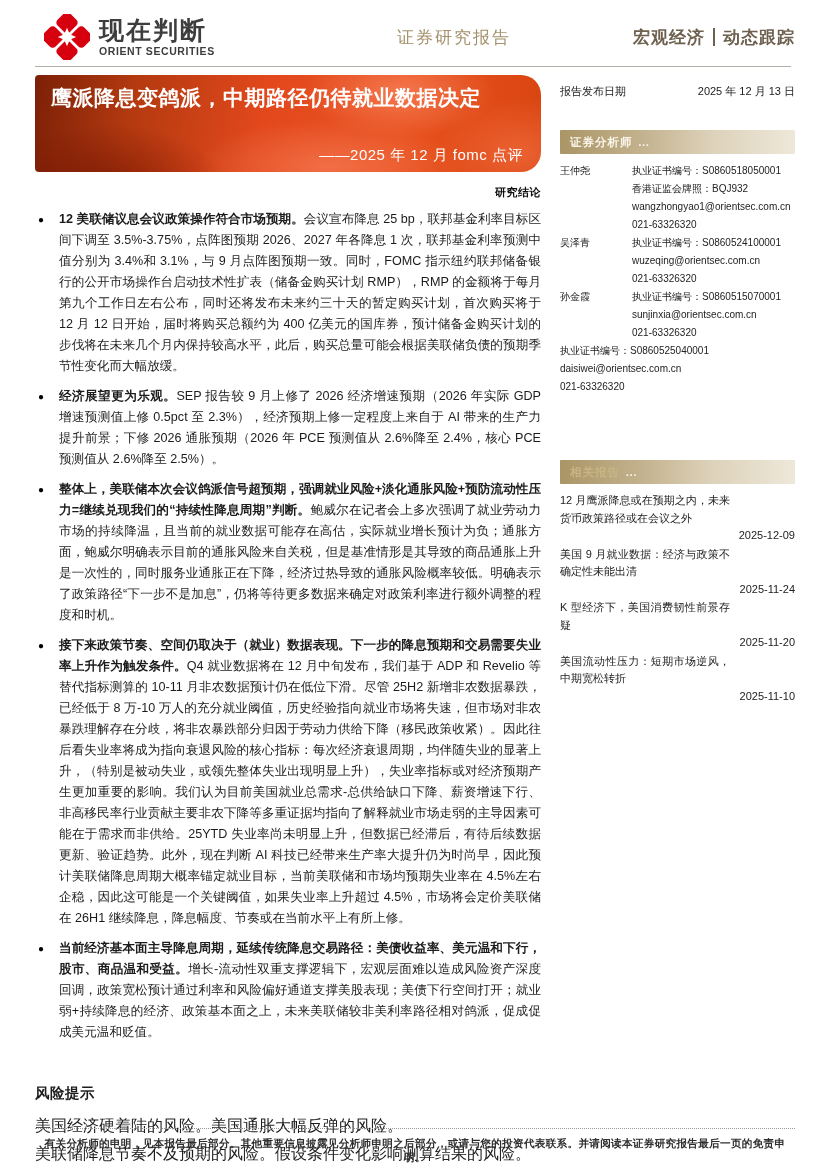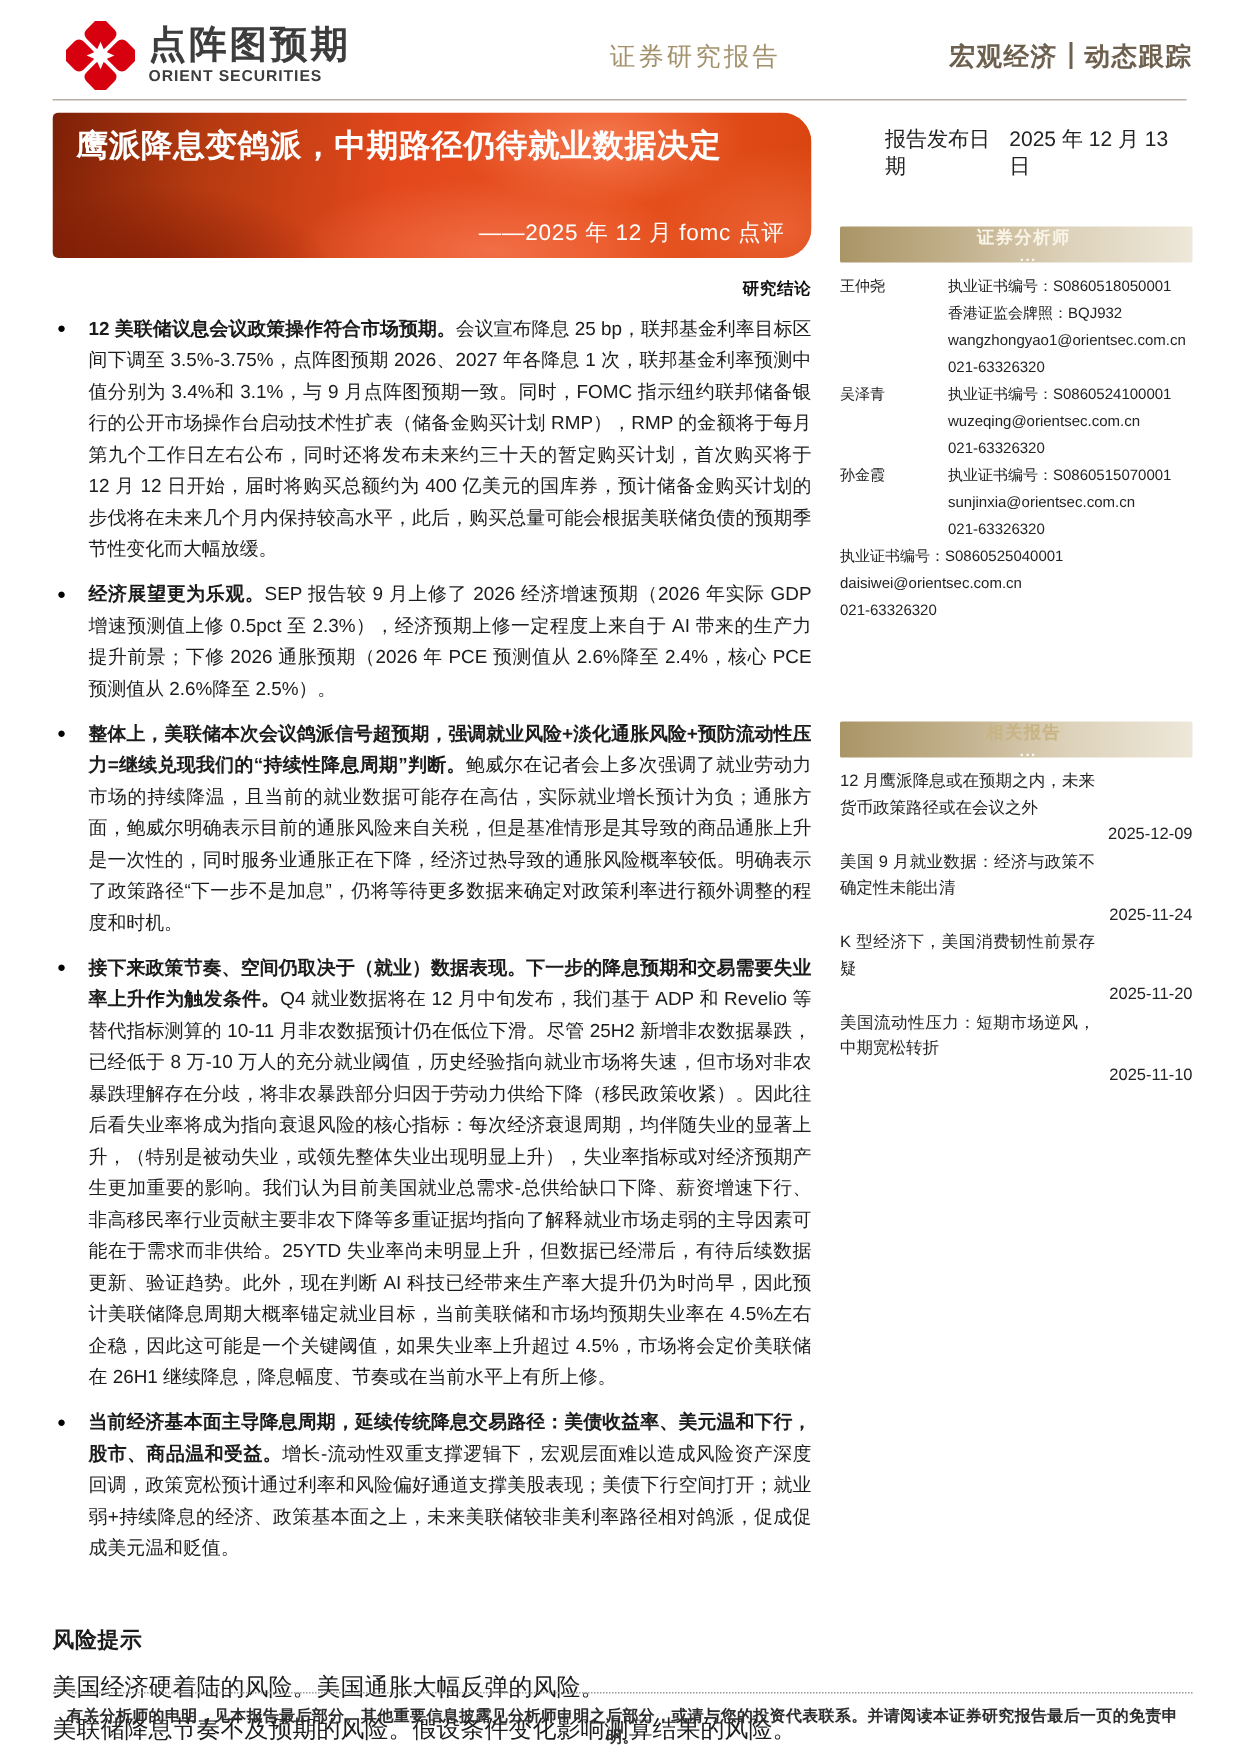--- a/index.html
+++ b/index.html
@@ -47,26 +47,26 @@
   .bullets li { position:relative; padding-left:24px; font-size:12.6px; line-height:21px; margin-bottom:9px; text-align:justify; }
   .bullets li .marker { position:absolute; left:3px; top:0; font-size:10px; color:#000; }
   .bullets li b { font-weight:bold; }
 
   
   .risk { margin-top:41px; }
   .risk h3 { font-size:14.5px; font-weight:bold; margin-bottom:12px; letter-spacing:.5px; }
   .risk p { font-size:16px; line-height:21px; margin-bottom:7px; }
 
   
-  .date-row { display:flex; justify-content:flex-start; font-size:14px; color:#222; padding-top:9px;margin-left:30px; }
+  .date-row { display:flex; justify-content:space-between; font-size:11px; color:#222; padding-top:9px; }
   .gold-banner {
     margin-top:31px; height:24px; display:flex; align-items:center;
     background:linear-gradient(90deg,#aa9566 0%,#c3b28e 35%,#ddd2ba 65%,#eee8da 100%);
     padding-left:10px; font-size:11.5px; font-weight:bold; color:#faf5e9;
-    letter-spacing:1px; border-radius:1px;flex-direction:column;
+    letter-spacing:1px; border-radius:1px;
   }
   .gold-banner .dots { font-size:10px; margin-left:6px; color:#fdfaf2; letter-spacing:1px; }
   .gold-banner.related { margin-top:64px; color:#c8b484; }
   .analysts-list { margin-top:8px; }
   .analyst { display:flex; font-size:10px; line-height:18px; color:#222; }
   .analyst .name { width:72px; flex:none; }
   .analyst .details div { }
   .reports-list { margin-top:8px; }
   .report-item { display:flex; font-size:11px; line-height:17.5px; color:#222; margin-bottom:1px;flex-direction:column; }
   .report-item .rtitle { width:170px; flex:none; text-align:justify; }
@@ -89,21 +89,21 @@
       <svg viewBox="0 0 100 100">
         <g transform="rotate(45 50 50)">
           <rect x="9" y="9" width="38" height="38" rx="9" fill="#d7000f"></rect>
           <rect x="53" y="9" width="38" height="38" rx="9" fill="#d7000f"></rect>
           <rect x="9" y="53" width="38" height="38" rx="9" fill="#d7000f"></rect>
           <rect x="53" y="53" width="38" height="38" rx="9" fill="#d7000f"></rect>
         </g>
         <polygon points="50,30 56,44 70,50 56,56 50,70 44,56 30,50 44,44" fill="#ffffff"></polygon>
       </svg>
       <div class="brand-text">
-        <div class="brand-cn">点阵图预期</div>
+        <div class="brand-cn">现在判断</div>
         <div class="brand-en">ORIENT SECURITIES</div>
       </div>
     </div>
     <div class="doc-type">证券研究报告</div>
     <div class="category">
       <span>宏观经济</span>
       <span class="vbar"></span>
       <span>动态跟踪</span>
     </div>
   </header>

